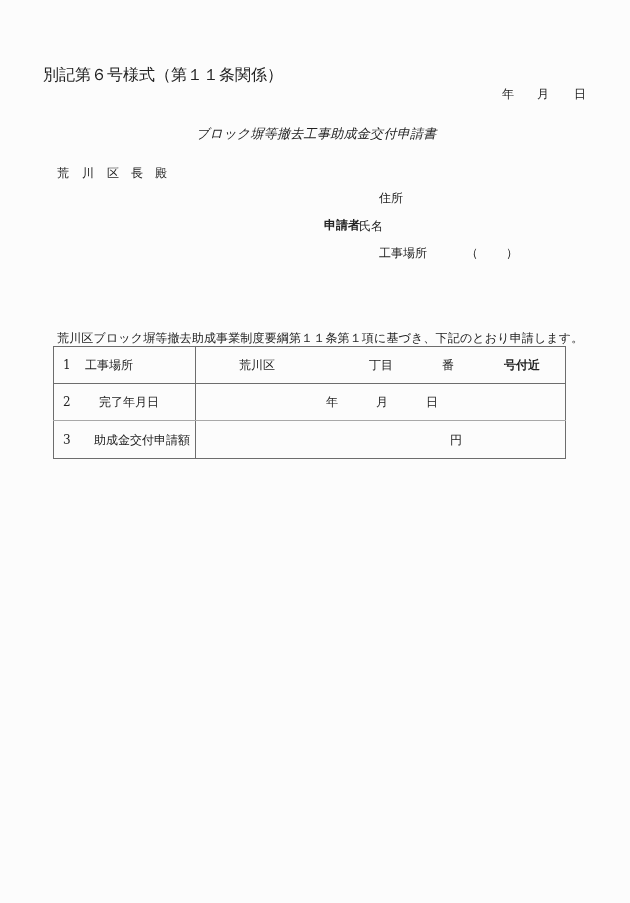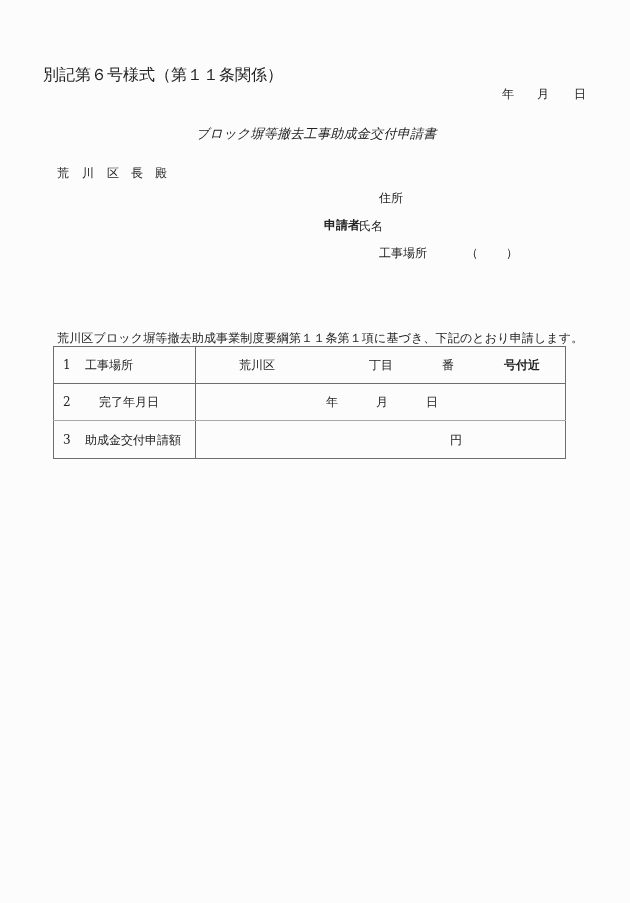--- a/index.html
+++ b/index.html
@@ -116,21 +116,21 @@
         <span class="cell-text" style="left:130px;">年</span>
         <span class="cell-text" style="left:180px;">月</span>
         <span class="cell-text" style="left:230px;">日</span>
       </div>
     </td>
   </tr>
   <tr class="row-3">
     <td class="label-cell">
       <div class="cell-inner">
         <span class="cell-text" style="left:9px;">3</span>
-        <span class="cell-text" style="left:31px;">助成金交付申請額</span>
+        <span class="cell-text" style="left:40px;">助成金交付申請額</span>
       </div>
     </td>
     <td>
       <div class="cell-inner">
         <span class="cell-text" style="left:254px;">円</span>
       </div>
     </td>
   </tr>
 </tbody>
   </table>

